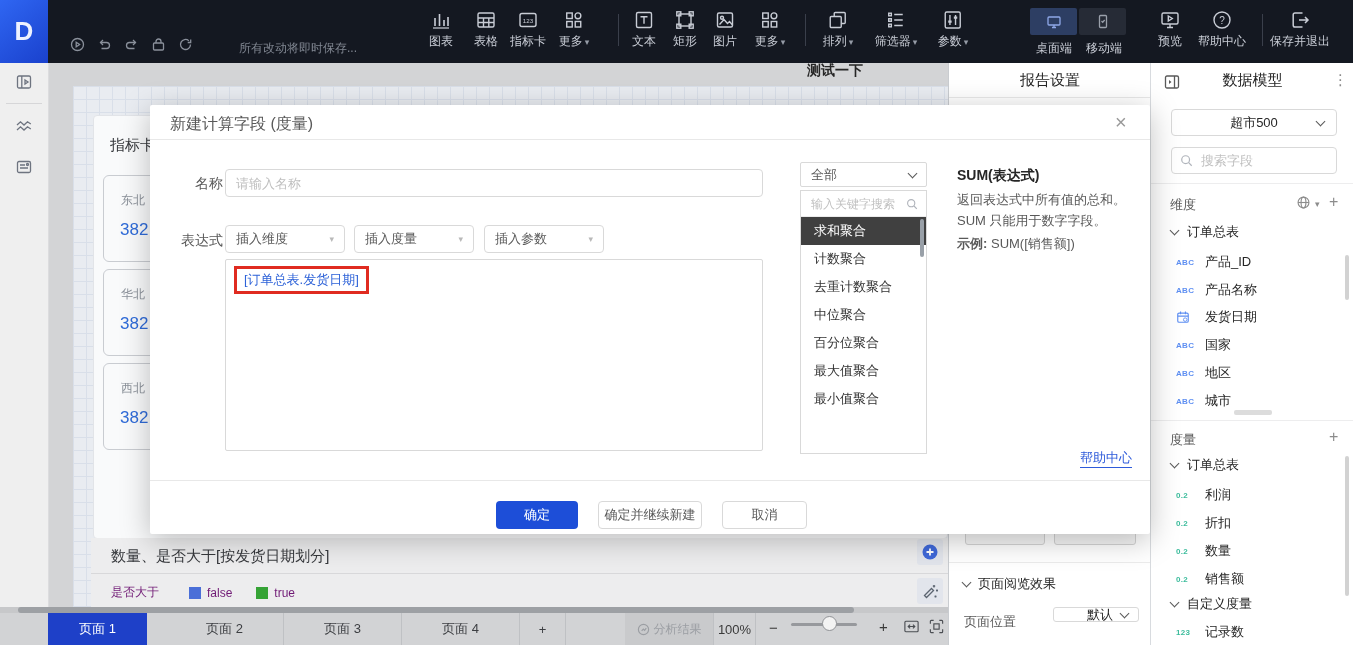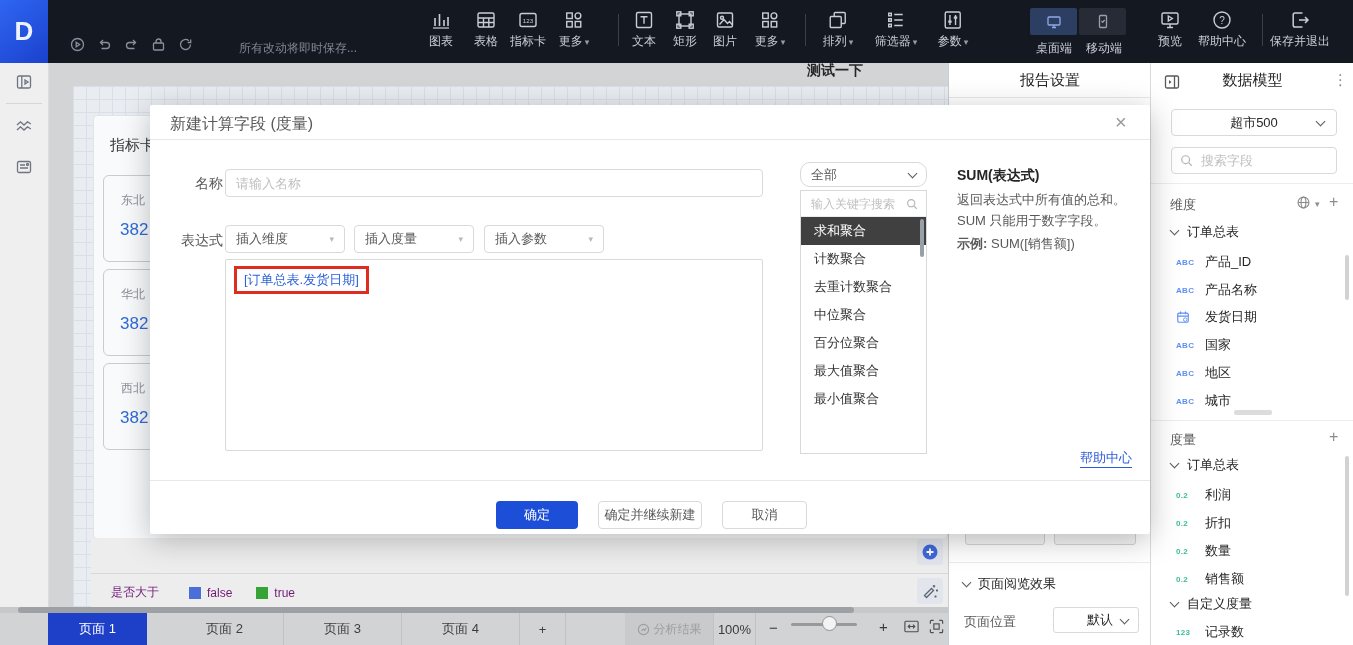--- a/index.html
+++ b/index.html
@@ -45,21 +45,21 @@
              display:flex;align-items:center;justify-content:center}
 
   
   .report-panel{left:948px;top:63px;width:202px;height:582px;background:#fff;border-left:1px solid #c9ccd0;z-index:2}
   .rp-header{left:0;top:0;width:202px;height:34px;border-bottom:1px solid #e8e8e8;display:flex;align-items:center;justify-content:center;
              font-size:15px;color:#262626}
   .rp-ghost{top:465px;height:15px;background:#f6f6f6;border:1px solid #d4d4d4;border-radius:3px}
   .rp-div{left:0;top:499px;width:202px;height:1px;background:#ececec}
   .rp-section{left:14px;top:512px;display:flex;align-items:center;gap:8px;font-size:13px;color:#262626}
   .rp-label{left:15px;top:550px;font-size:13px;color:#595959}
-  .rp-select{left:104px;top:544px;width:86px;height:26px;border:1px solid #d9d9d9;border-radius:3px;
+  .rp-select{left:104px;top:544px;width:86px;height:15px;border:1px solid #d9d9d9;border-radius:3px;
              display:flex;align-items:center;justify-content:flex-end;gap:8px;padding-right:10px;font-size:13px;color:#262626;box-sizing:border-box}
 
   
   .data-panel{left:1150px;top:63px;width:203px;height:582px;background:#fff;border-left:1px solid #d8dbdf;z-index:2}
   .dp-title{left:0;top:8px;width:203px;text-align:center;font-size:15px;color:#262626}
   .dp-select{left:20px;top:46px;width:166px;height:27px;border:1px solid #d9d9d9;border-radius:4px;box-sizing:border-box;
              display:flex;align-items:center;justify-content:center;font-size:13px;color:#262626}
   .dp-search{left:20px;top:84px;width:166px;height:27px;border:1px solid #d9d9d9;border-radius:4px;box-sizing:border-box;
              display:flex;align-items:center;padding:0 8px;gap:6px}
   .dp-search input{border:none;outline:none;width:120px;font-size:13px;color:#262626;background:transparent}
@@ -84,21 +84,21 @@
   .m-title{left:20px;top:9px;font-size:16px;color:#595959}
   .m-close{left:965px;top:6px;font-size:20px;color:#999;cursor:pointer}
   .m-label{font-size:14px;color:#595959;text-align:right;width:45px}
   .m-input{left:75px;top:64px;width:538px;height:28px;border:1px solid #d9d9d9;border-radius:4px;box-sizing:border-box;
            padding:0 10px;font-size:13px;color:#262626;outline:none}
   .m-input::placeholder{color:#bfbfbf}
   .ins-btn{top:120px;width:120px;height:28px;border:1px solid #d9d9d9;border-radius:4px;background:#fff;box-sizing:border-box;
            display:flex;align-items:center;justify-content:space-between;padding:0 10px;font-size:13px;color:#595959;cursor:pointer}
   .m-area{left:75px;top:154px;width:538px;height:192px;border:1px solid #d9d9d9;border-radius:2px;box-sizing:border-box}
   .annot{left:8px;top:6px;border:3px solid #e02b20;padding:2px 7px;font-size:13px;color:#2d62d8;white-space:nowrap}
-  .fn-filter{left:650px;top:57px;width:127px;height:25px;border:1px solid #d9d9d9;border-radius:10px;box-sizing:border-box;
+  .fn-filter{left:650px;top:57px;width:127px;height:25px;border:1px solid #d9d9d9;border-radius:2px;box-sizing:border-box;
              display:flex;align-items:center;justify-content:space-between;padding:0 10px;font-size:13px;color:#595959}
   .fn-box{left:650px;top:85px;width:127px;height:264px;border:1px solid #d9d9d9;box-sizing:border-box;background:#fff}
   .fn-search{left:0;top:0;width:125px;height:26px;border-bottom:1px solid #ececec;display:flex;align-items:center;
              padding:0 8px;gap:4px;box-sizing:border-box}
   .fn-search input{border:none;outline:none;flex:1;min-width:0;font-size:12px;background:transparent;color:#262626}
   .fn-search input::placeholder{color:#c0c0c0}
   .fn-item{width:125px;height:28px;line-height:28px;padding-left:13px;font-size:13px;color:#333;box-sizing:border-box;cursor:pointer}
   .fn-item.sel{background:#404040;color:#fff}
   .fn-scroll{left:119px;top:28px;width:4px;height:38px;background:#99a0a8;border-radius:2px}
   .doc-title{left:807px;top:62px;font-size:14px;font-weight:bold;color:#262626}
@@ -347,20 +347,21 @@
     <div class="ab kpi-tile" style="top:206px">
       <span class="ab kpi-region">华北</span>
       <span class="ab kpi-value">382</span>
       </div>
     <div class="ab kpi-tile" style="top:300px">
       <span class="ab kpi-region">西北</span>
       <span class="ab kpi-value">382</span>
       </div>
 
     <div class="ab chart-card">
+      <span class="ab chart-title">数量、是否大于[按发货日期划分]</span>
       <div class="ab chart-div"></div>
       <div class="ab legend-row">
         <span style="margin-right:30px">是否大于</span>
         <span class="swatch" style="background:#4a6fd8"></span>
         <span style="margin-right:24px">false</span>
         <span class="swatch" style="background:#35a335"></span>
         <span>true</span>
       </div>
     </div>
 

